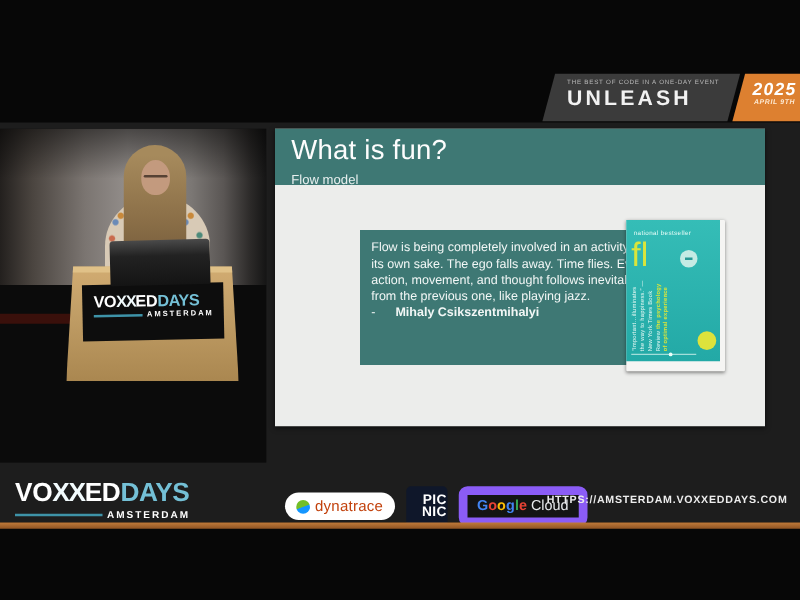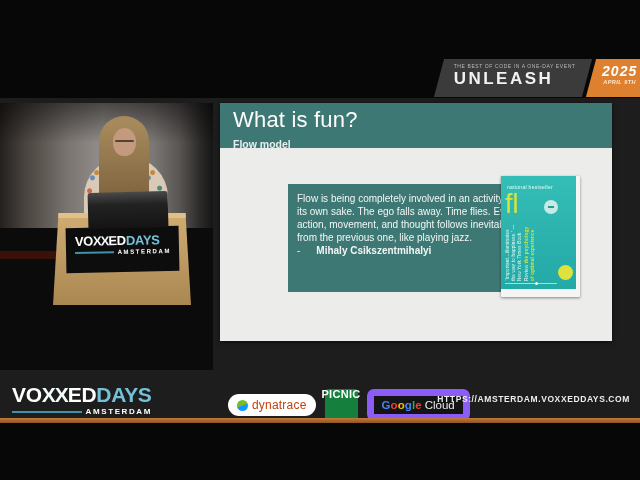--- a/index.html
+++ b/index.html
@@ -66,21 +66,21 @@
   .vd-city{color:#fff;font-weight:700;letter-spacing:1.6px;}
   .podium-sign .vd-row{font-size:13px;}
   .podium-sign .vd-sub{width:96px;}
   .podium-sign .vd-city{font-size:6px;}
   
   .slide{position:absolute;left:220px;top:103px;width:392px;height:238px;background:#ecedeb;
     box-shadow:0 1px 4px rgba(0,0,0,.6);}
   .slide-header{position:absolute;left:0;top:0;width:100%;height:45px;background:#3e7874;
     box-sizing:border-box;padding:5px 0 0 13px;}
   .slide-title{font-size:22px;font-weight:500;color:#fdfdfd;letter-spacing:.2px;line-height:24px;}
-  .slide-subtitle{font-size:10.5px;color:#e7efee;margin-top:6px;font-weight:bold;}
+  .slide-subtitle{font-size:10.5px;color:#e7efee;margin-top:6px;}
   .quote-box{position:absolute;left:68px;top:81px;width:244px;height:108px;background:#3e7874;
     box-sizing:border-box;padding:8px 9px;color:#f2f7f6;font-size:10px;line-height:13px;}
   .quote-attr{display:flex;gap:16px;}
   .quote-attr .name{font-weight:600;}
   
   .book{position:absolute;left:281px;top:73px;width:79px;height:121px;background:#f5f5f3;
     border-radius:1px;box-shadow:0 1px 3px rgba(0,0,0,.45);}
   .book-cover{position:absolute;left:0;top:0;right:4px;bottom:8px;
     background:linear-gradient(180deg,#35bdb7,#23a9a6);overflow:hidden;}
   .book-badge{position:absolute;left:6px;top:8px;font-size:5px;letter-spacing:.3px;color:#eafef9;}
@@ -101,22 +101,22 @@
     background:#dde23c;}
   
   .footer-brand{position:absolute;left:12px;top:384px;width:140px;}
   .footer-brand .vd-row{font-size:21px;}
   .footer-brand .vd-city{font-size:8px;}
   .sponsors{position:absolute;left:228px;top:387px;height:36px;display:flex;align-items:center;gap:9px;}
   .pill-dynatrace{background:#fff;border-radius:12px;padding:4px 9px;display:flex;align-items:center;gap:4px;}
   .dt-icon{width:11px;height:11px;border-radius:50%;
     background:linear-gradient(160deg,#73be28 0 48%,#1496ff 52% 100%);}
   .pill-dynatrace .label{font-size:12px;font-weight:500;color:#c2410c;letter-spacing:.2px;}
-  .picnic{width:33px;height:33px;background:#15803d;border-radius:4px;
-    display:flex;align-items:flex-start;justify-content:center;}
+  .picnic{width:33px;height:33px;background:#0f172a;border-radius:4px;
+    display:flex;flex-direction:column;align-items:flex-end;justify-content:center;}
   .picnic span{font-size:11px;font-weight:800;color:#fff;line-height:10px;letter-spacing:.3px;}
   .pill-google{background:#141414;border:7px solid #8b5cf6;border-radius:7px;
     padding:3px 8px;display:flex;align-items:center;}
   .pill-google .g-letters{font-size:11.5px;font-weight:700;letter-spacing:.1px;}
   .pill-google .cloud{font-size:11.5px;font-weight:500;color:#e8eaed;margin-left:3px;}
   .footer-url{position:absolute;right:10px;top:394px;font-size:8.5px;font-weight:700;
     letter-spacing:.6px;color:#ececec;white-space:nowrap;}
 </style>
 </head>
 <body>

